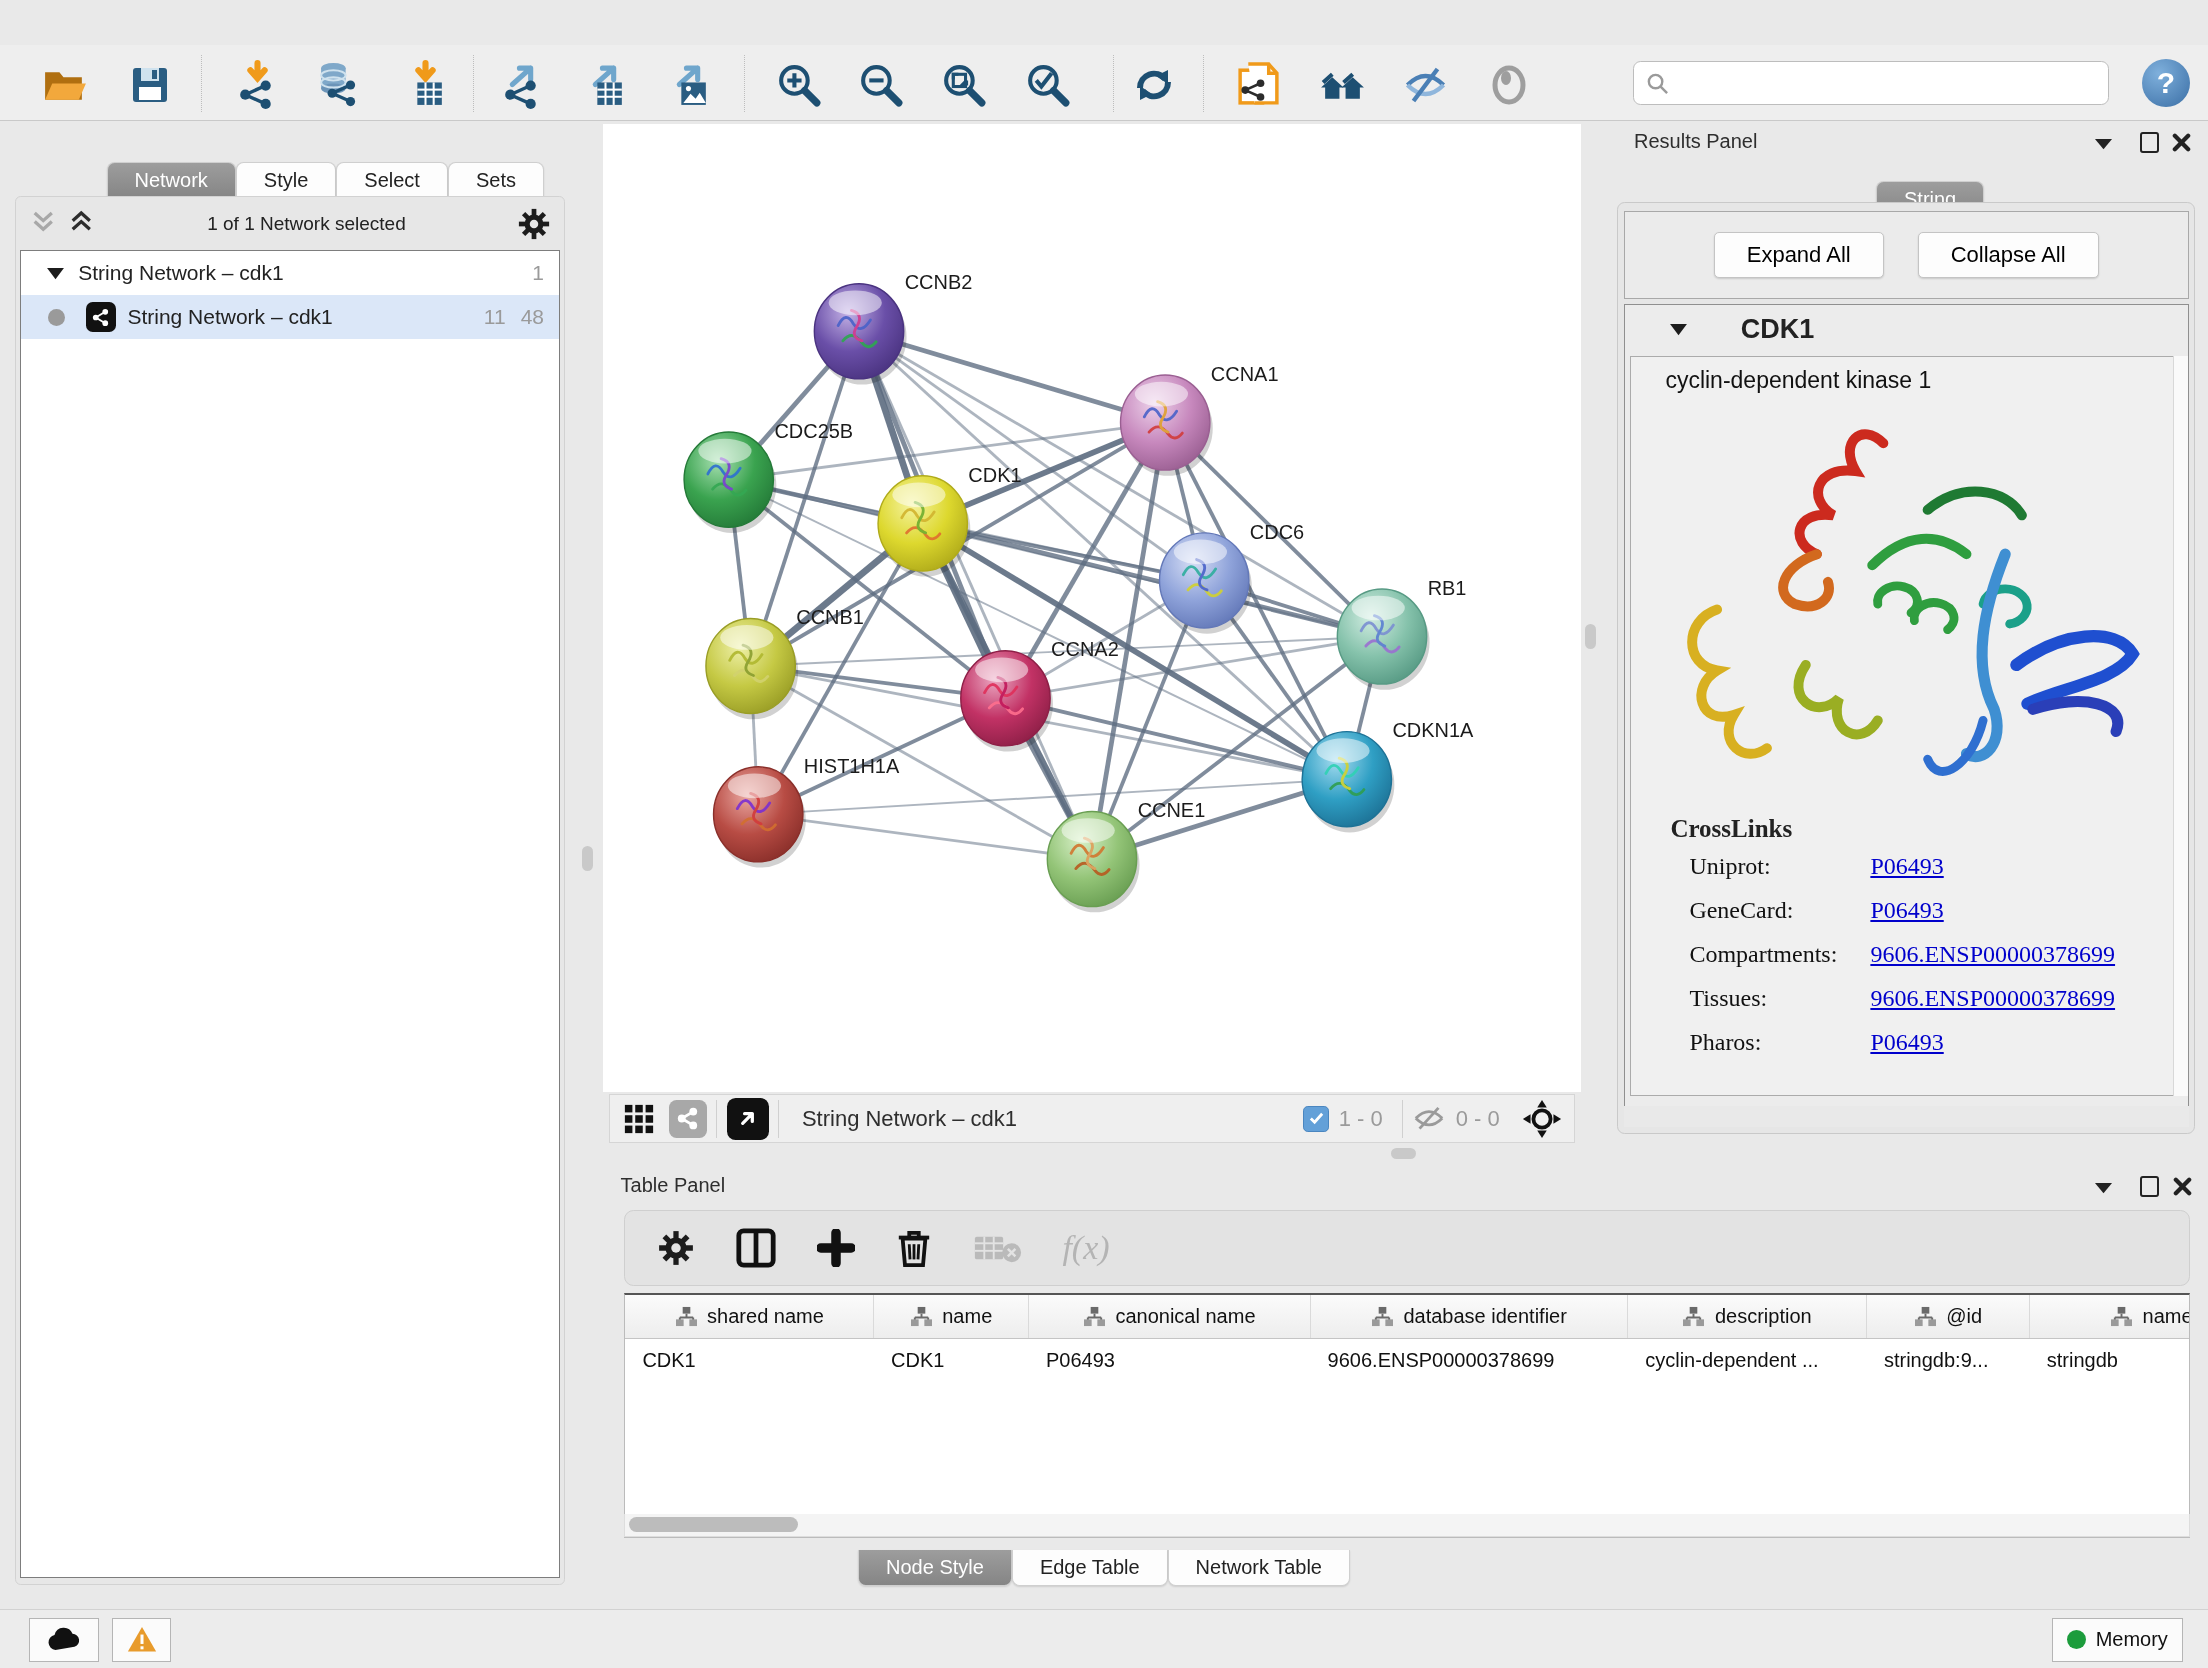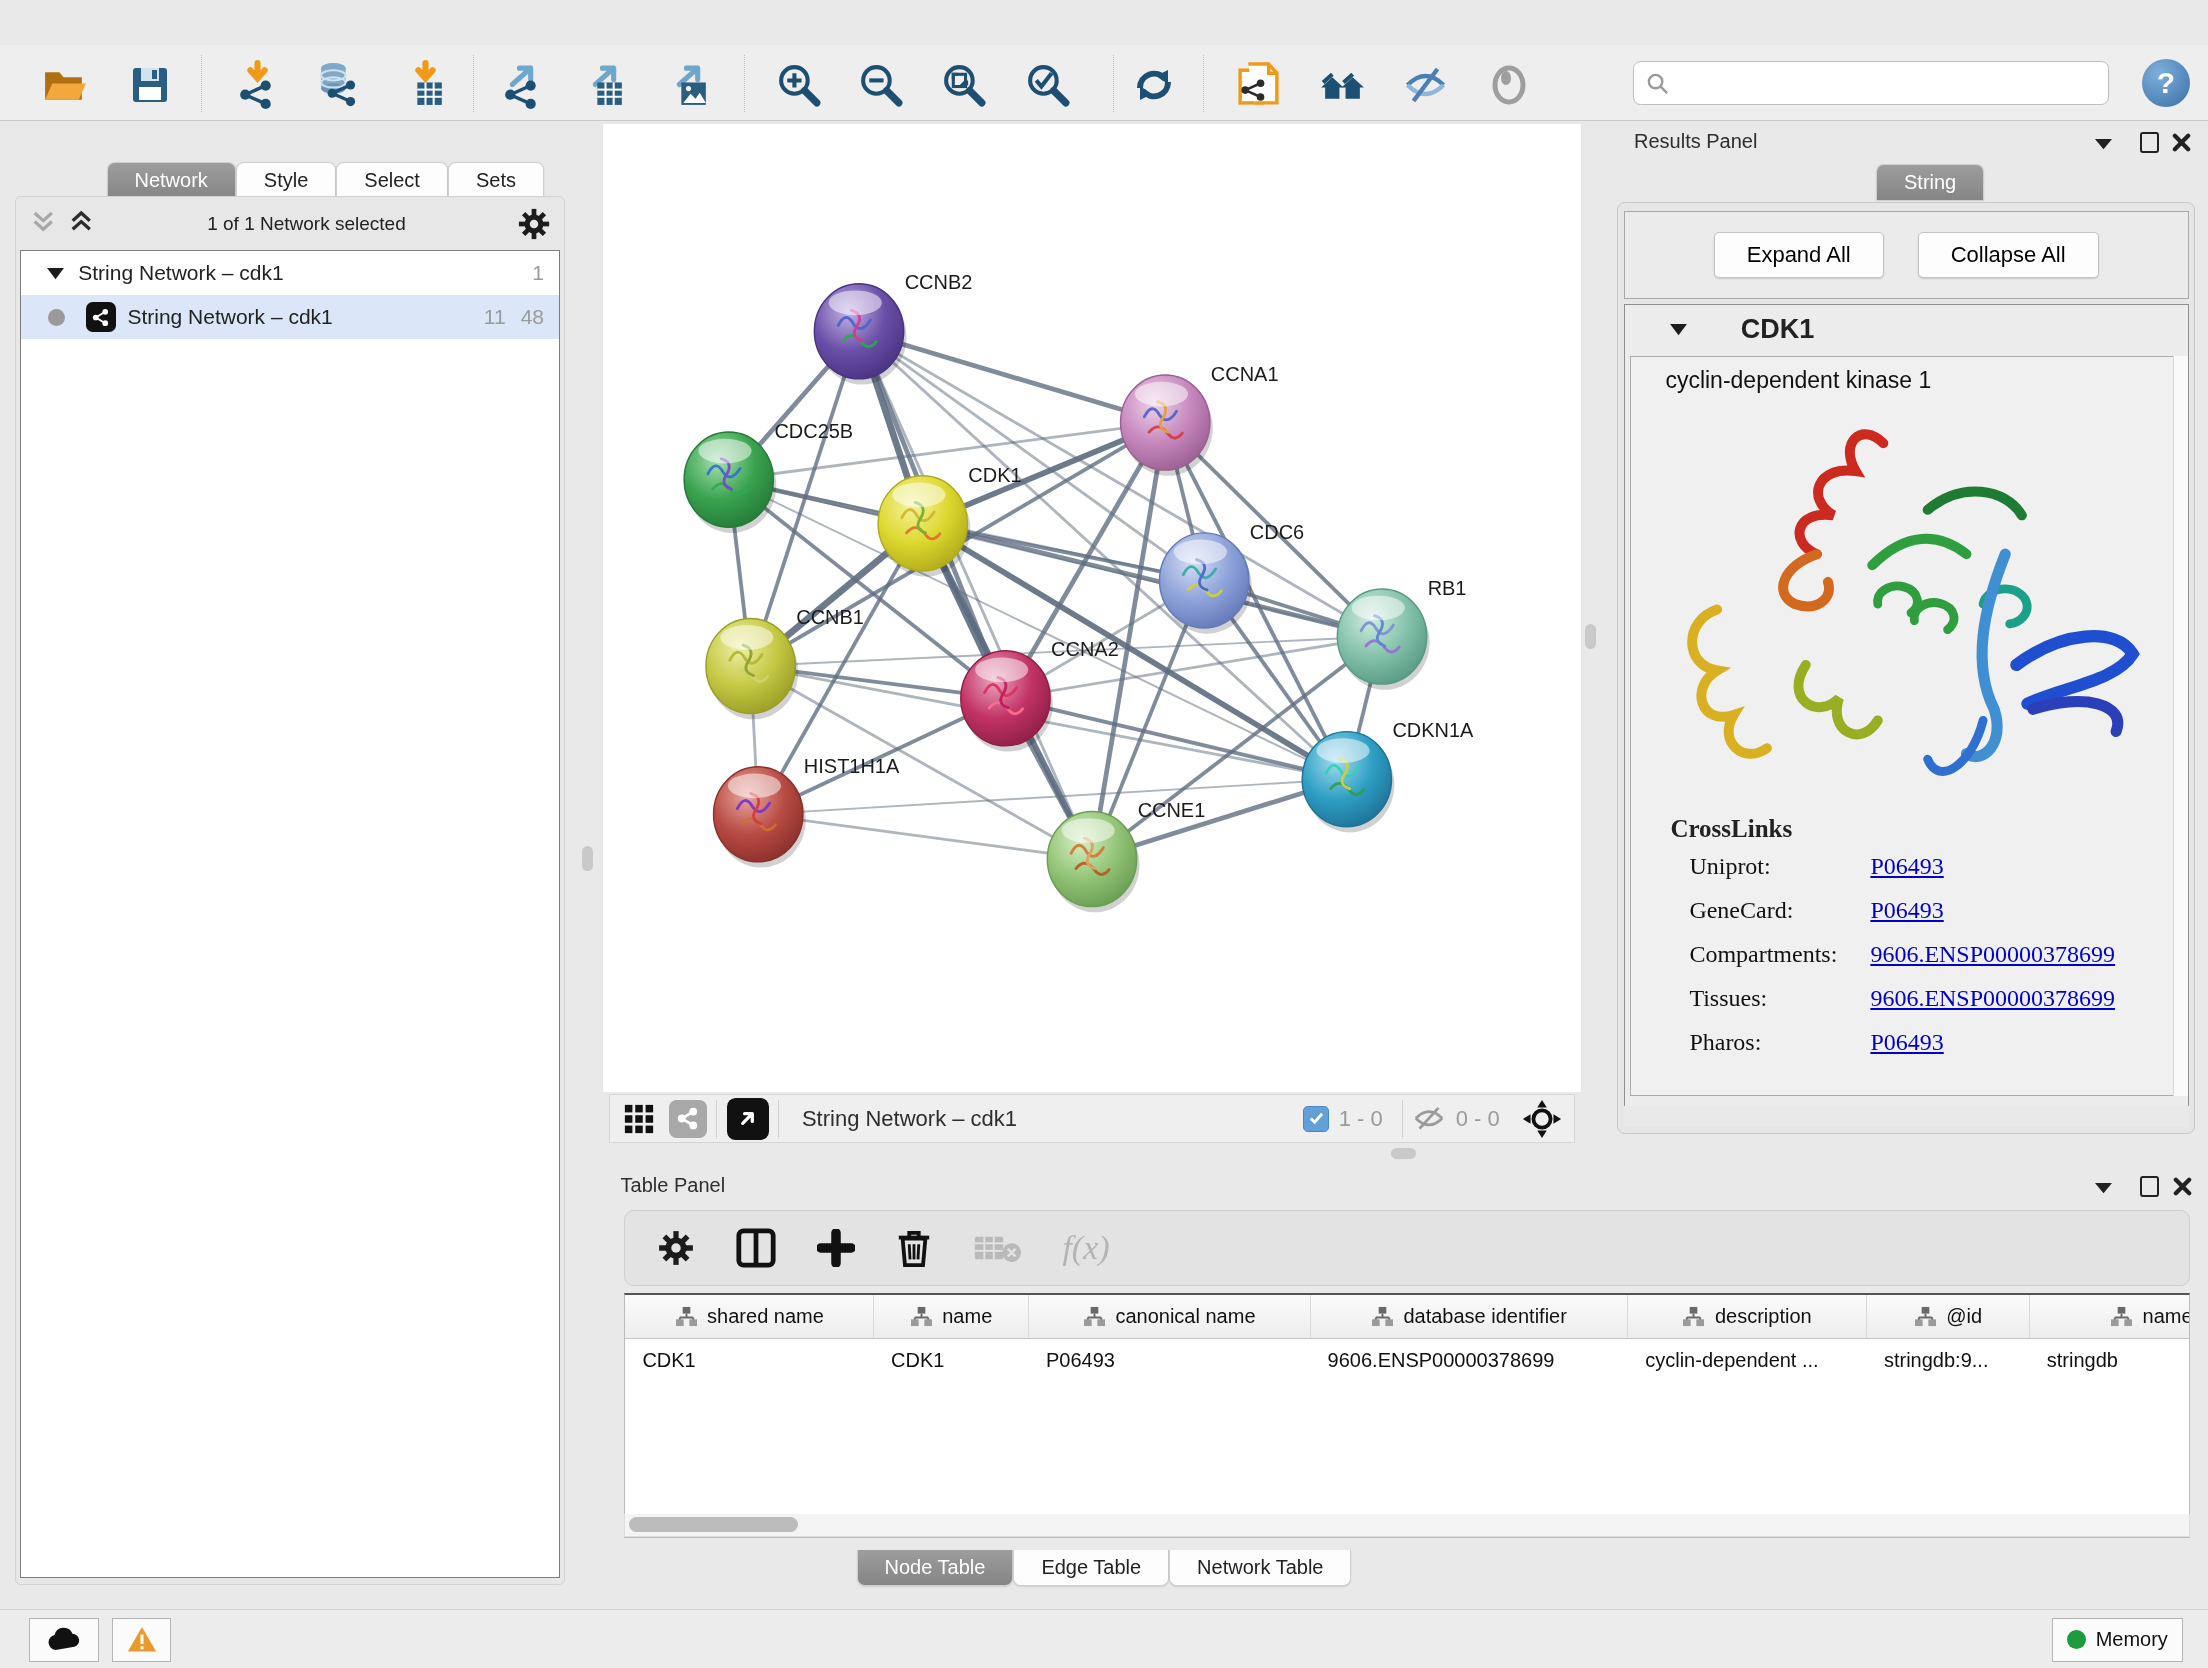--- a/index.html
+++ b/index.html
@@ -651,21 +651,21 @@
 
   <div id="results-panel">
     <span class="panel-title" style="position:absolute;left:17px;top:3.8px">Results Panel</span>
     <svg style="position:absolute;left:476px;top:11.4px" width="21" height="13.3" viewBox="0 0 22 14">
         <polygon points="2,2 20,2 11,13" fill="#222"></polygon>
       </svg>
     <div style="position:absolute;left:523px;top:5.7px;width:19px;height:21px;border:2.4px solid #222;border-radius:2.9px"></div>
     <svg style="position:absolute;left:555px;top:6.7px" width="19" height="19" viewBox="0 0 20 20">
         <path d="M3 3L17 17M17 3L3 17" stroke="#222" stroke-width="4.5" stroke-linecap="round"></path>
       </svg>
-    <div class="tabs-row" style="left:230px;top:38px">
+    <div class="tabs-row" style="left:230px;top:55px">
       <div class="tab active">String</div>
     </div>
     <div class="rp-outer">
       <div class="rp-buttons">
         <button class="rp-btn">Expand All</button>
         <button class="rp-btn">Collapse All</button>
       </div>
       <div class="rp-section">
         <div class="rp-sec-head">
           <svg width="19" height="15" style="margin-left:44px" viewBox="0 0 20 16">
@@ -866,21 +866,21 @@
             <div class="td" style="width: 298px;">stringdb</div>
           </div>
         </div>
     </div>
     <div class="hscroll">
         <div class="hthumb"></div>
       </div>
   </div>
 
   <div class="bottom-tabs" id="bottom-tabs">
-      <div class="tab tab-bottom active">Node Table</div>
+      <div class="tab tab-bottom active">Node Style</div>
       <div class="tab tab-bottom">Edge Table</div>
       <div class="tab tab-bottom">Network Table</div>
     </div>
 
   <div id="status-bar">
     <button class="sb-btn" style="left:28.5px;width:70px">
       <svg width="36" height="25" viewBox="0 0 38 26">
         <path d="M10 24a8 8 0 0 1-1-15.8A10 10 0 0 1 28 7a7 7 0 0 1 2 13.7z" fill="#111"></path>
       </svg>
     </button>

